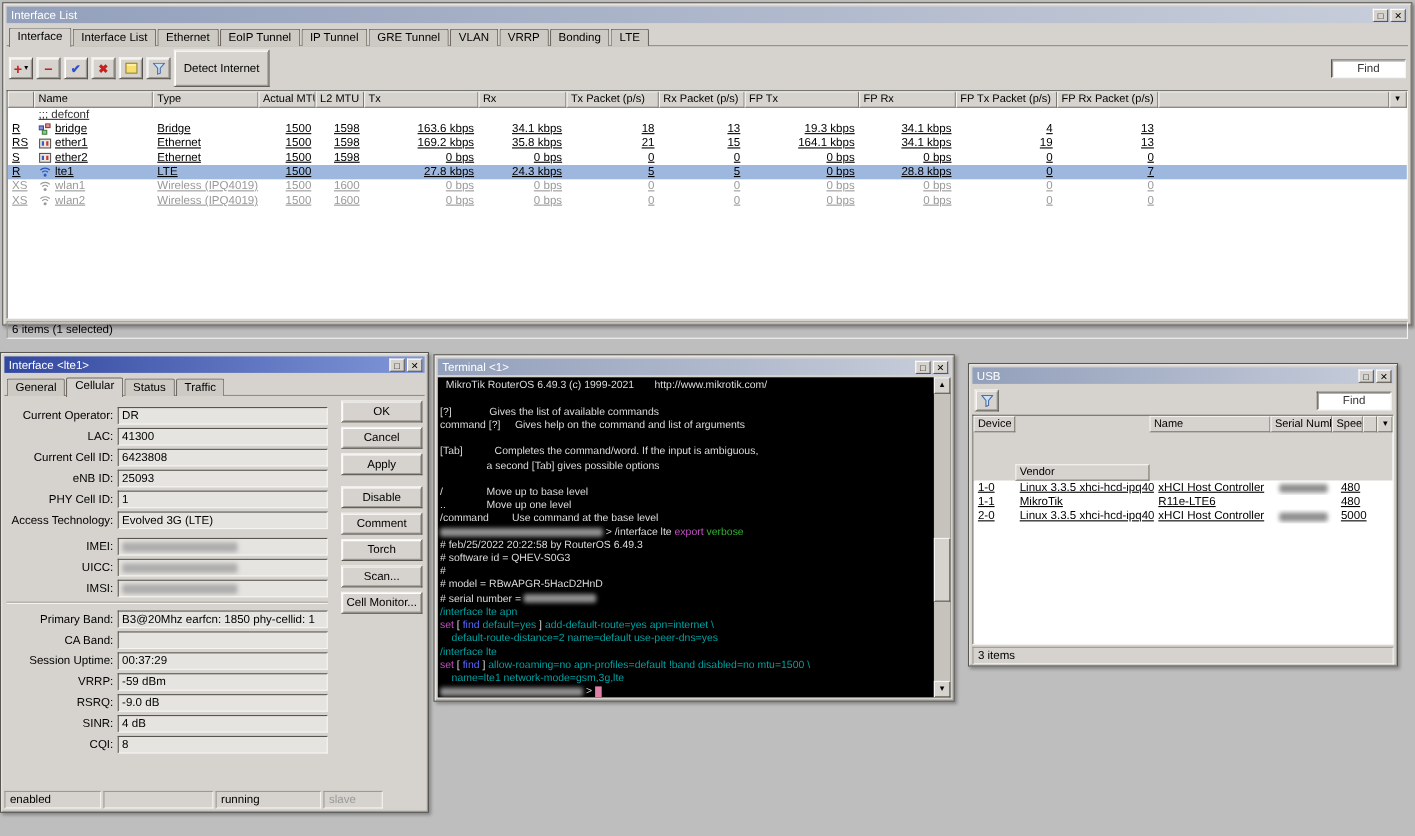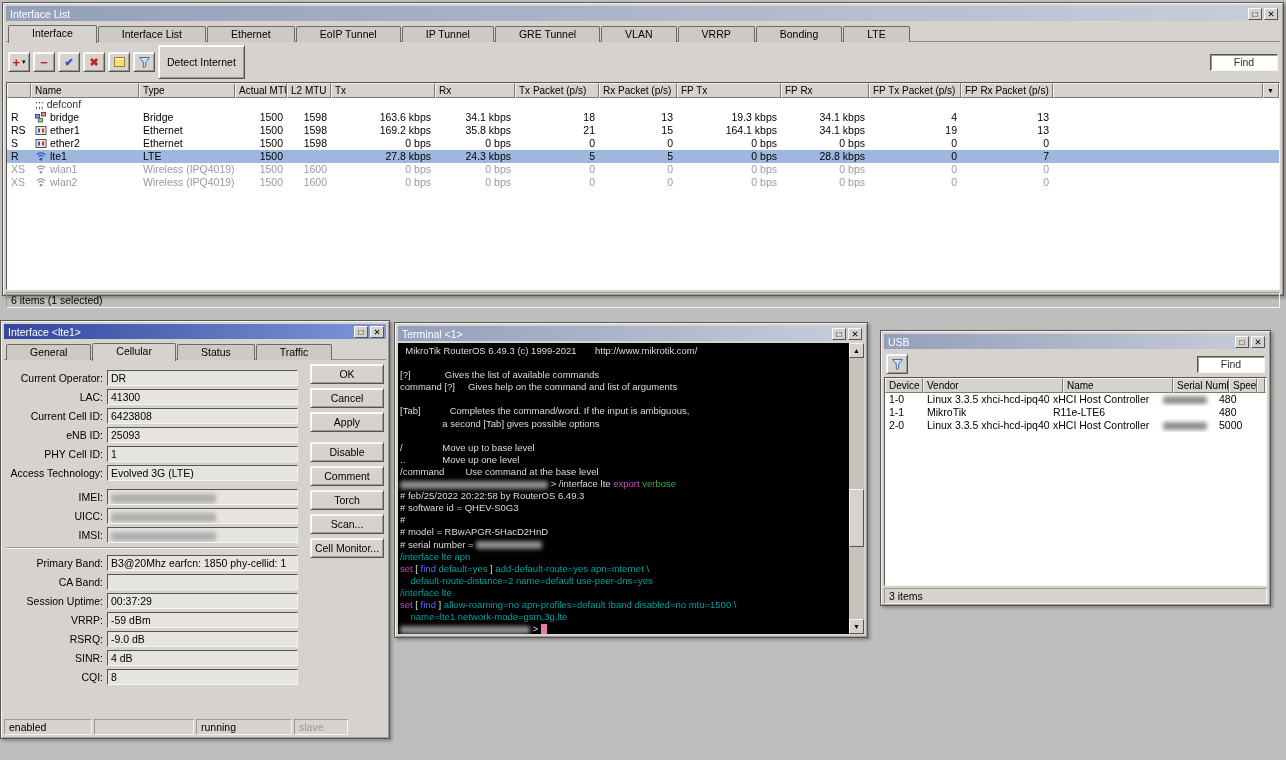--- a/index.html
+++ b/index.html
@@ -6,35 +6,35 @@
 html,body{width:1286px;height:760px;}
 body{background:#bebebe;position:relative;overflow:hidden;font-size:11px;color:#000;}
 .window{position:absolute;background:#d6d3ce;border:1px solid #585651;box-shadow:inset 1px 1px 0 #f5f4f2,inset -1px -1px 0 #9d9a93,2px 2px 3px rgba(0,0,0,.3);padding:3px;}
 .titlebar{height:15px;display:flex;align-items:center;padding:0 2px 0 4px;color:#fff;font-size:10.5px;margin-bottom:2px;}
 .titlebar.active{background:linear-gradient(90deg,#32479f 0%,#8097d8 100%);}
 .titlebar.inactive{background:linear-gradient(90deg,#93a0bb 0%,#c7cdda 100%);}
 .title{flex:1;white-space:nowrap;overflow:hidden;}
 .tb-btn{width:14px;height:12px;background:#d6d3ce;border:1px solid;border-color:#fff #58554e #58554e #fff;font-size:8.5px;line-height:10px;text-align:center;color:#000;margin-left:2px;cursor:default;flex-shrink:0;}
 .tabs{display:flex;align-items:flex-end;height:19px;padding-left:2px;position:relative;}
 .tabs::after{content:"";position:absolute;bottom:0;left:0;right:0;height:1px;background:#8f8c85;}
-.tab{height:16px;line-height:15px;padding:0 23px;background:#cdcac3;border:1px solid #6e6a63;border-bottom:none;border-radius:2px 2px 0 0;margin-right:1px;font-size:10.5px;position:relative;z-index:1;white-space:nowrap;}
+.tab{height:16px;line-height:15px;padding:0 7px;background:#cdcac3;border:1px solid #6e6a63;border-bottom:none;border-radius:2px 2px 0 0;margin-right:1px;font-size:10.5px;position:relative;z-index:1;white-space:nowrap;}
 .tab.active{height:18px;background:#d6d3ce;margin-bottom:-1px;z-index:2;padding-bottom:1px;}
 .toolbar{display:flex;align-items:center;gap:3px;padding:3px 2px;}
 .tool-btn{height:20px;min-width:22px;background:#d6d3ce;border:1px solid;border-color:#f5f4f2 #58554e #58554e #f5f4f2;box-shadow:inset 1px 1px 0 #fff,inset -1px -1px 0 #9d9a93;display:inline-flex;align-items:center;justify-content:center;padding:0 3px;font-size:12px;cursor:default;}
 .text-btn{font-size:10.5px;padding:16px 8px;}
 .red{color:#c82020;font-weight:bold;font-size:13px;font-style:normal;}
 .blue{color:#3050d0;font-weight:bold;font-size:11px;font-style:normal;}
 .dd{font-size:7px;color:#000;font-style:normal;margin-left:2px;}
 .comment-ic{display:inline-block;width:11px;height:10px;background:#f6df6e;border:1px solid #97803a;box-shadow:inset 0 2px 0 #fbeea6;}
 .find-input{margin-left:auto;width:68px;height:17px;background:#fff;border:1px solid;border-color:#58554e #f5f4f2 #f5f4f2 #58554e;box-shadow:inset 1px 1px 0 #9d9a93;text-align:center;color:#333;font-size:10.5px;}
 .list-area{background:#fff;border:1px solid;border-color:#58554e #f5f4f2 #f5f4f2 #58554e;box-shadow:inset 1px 1px 0 #9d9a93;overflow:hidden;}
 .grid-header{display:flex;background:#d6d3ce;}
 .gh-cell{height:15px;line-height:14px;padding:0 3px;border:1px solid;border-color:#f5f4f2 #7b786f #7b786f #f5f4f2;font-size:10px;white-space:nowrap;overflow:hidden;flex-shrink:0;background:#d6d3ce;}
 .grid-body{background:#fff;}
-.grid-row{display:flex;height:13px;line-height:13px;}
+.grid-row{display:flex;height:13px;line-height:13px;text-decoration:underline;}
 .g-cell{padding:0 4px;white-space:nowrap;overflow:hidden;flex-shrink:0;font-size:10.5px;display:flex;align-items:center;}
 .g-cell.num{justify-content:flex-end;}
 .grid-row.selected{background:#9db7de;}
 .grid-row.disabled{color:#9a9a9a;}
 .comment-row{color:#333;}
 .row-icon{display:inline-flex;width:13px;margin-right:2px;flex-shrink:0;}
 .statusbar{height:16px;line-height:14px;padding:0 4px;border:1px solid;border-color:#9d9a93 #f5f4f2 #f5f4f2 #9d9a93;font-size:10.5px;margin-top:2px;}
 .dlg-content{position:relative;}
 .fields{position:absolute;left:2px;top:10px;width:292px;}
 .f-row{display:flex;align-items:center;margin-bottom:3px;height:16px;}
@@ -411,21 +411,21 @@
       <span class="tool-btn">
         <svg width="11" height="11" viewBox="0 0 11 11">
             <path d="M0.5 0.5 h10 l-3.8 4.5 v4.5 l-2.4 1 v-5.5 z" fill="#cfe0f2" stroke="#4a6ea8"></path>
           </svg>
       </span>
       <input class="find-input" readonly="" value="Find" style="">
     </div>
     <div class="list-area" style="height:209px;">
       <div class="grid-header" id="usb-grid-header">
           <div class="gh-cell" style="width: 38px;">Device</div>
-          <div class="gh-cell" style="width: 140px;">Vendor</div>
+          <div class="gh-cell" style="width: 122px; margin-top: 44px;">Vendor</div>
           <div class="gh-cell" style="width: 110px;">Name</div>
           <div class="gh-cell" style="width: 56px;">Serial Number</div>
           <div class="gh-cell" style="width: 28px;">Speed</div>
           <div class="gh-cell" style="flex: 1 1 0%;"></div>
           <div class="gh-cell" style="width: 14px; font-size: 7px;">▼</div>
         </div>
       <div class="grid-body" id="usb-grid-body" style="height:194px;">
           <div class="grid-row">
             <div class="g-cell" style="width: 38px;">1-0</div>
             <div class="g-cell" style="width: 126px;">Linux 3.3.5 xhci-hcd-ipq40xx</div>

